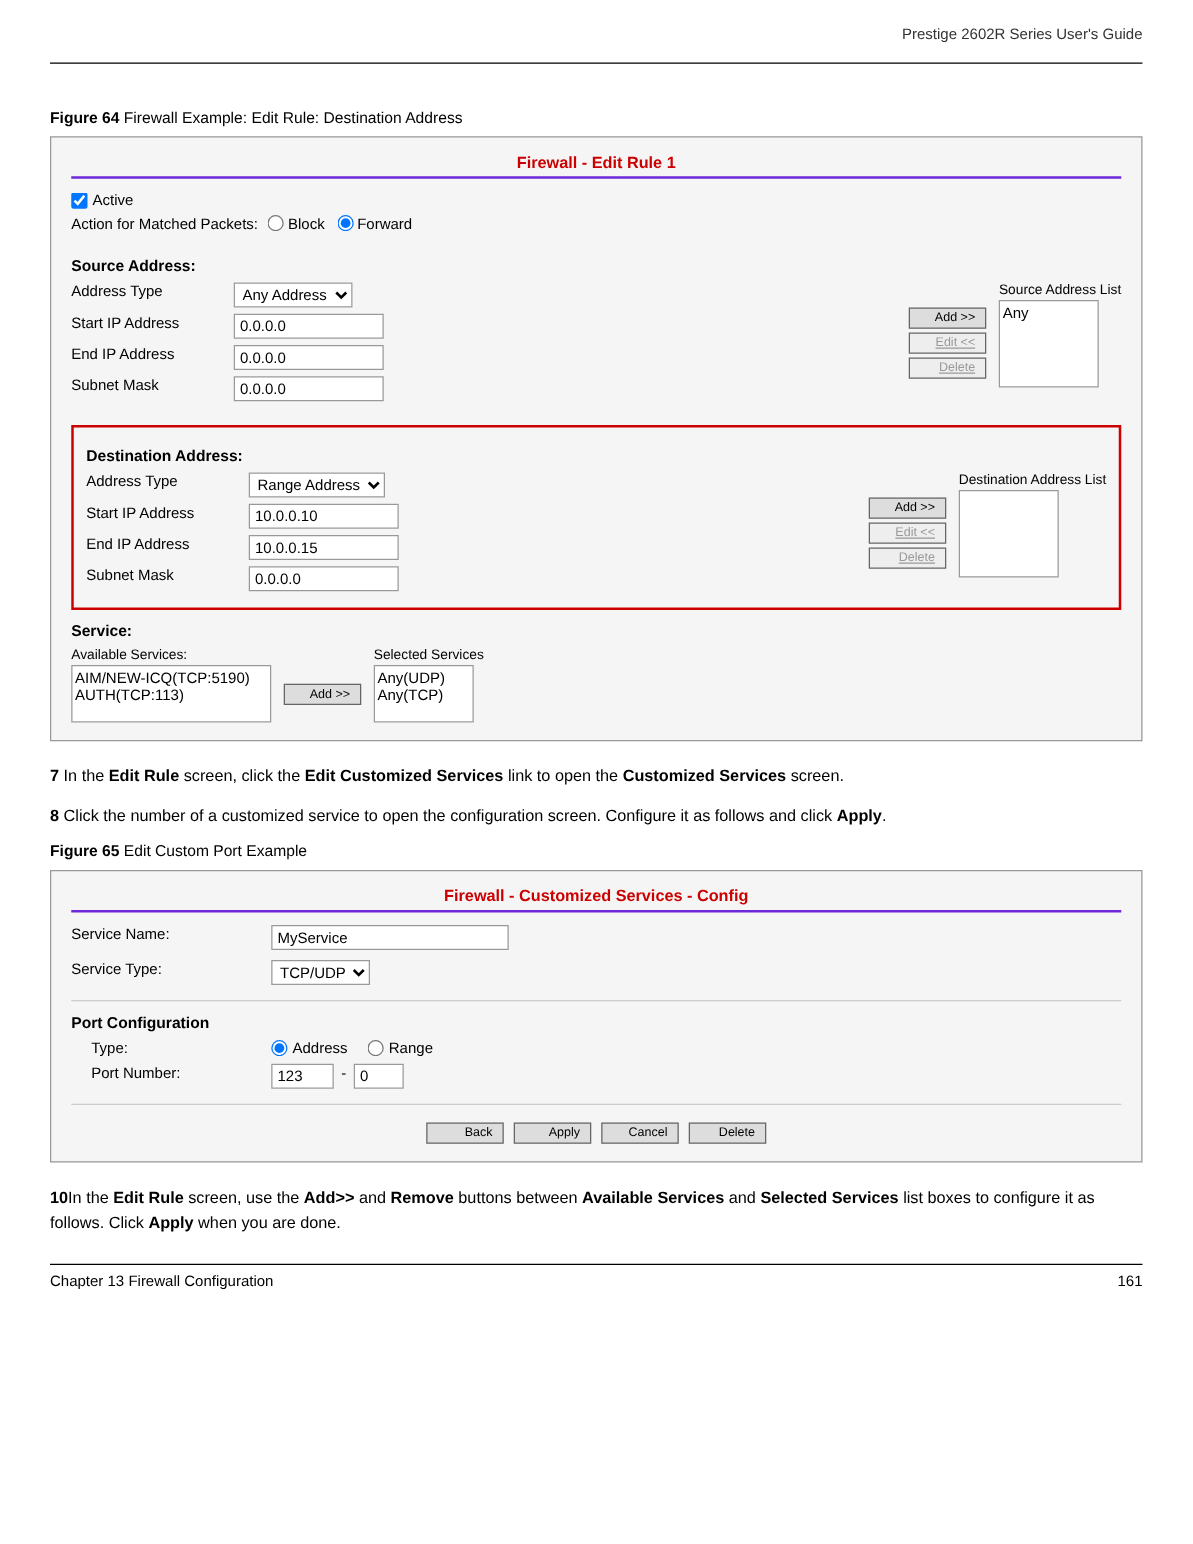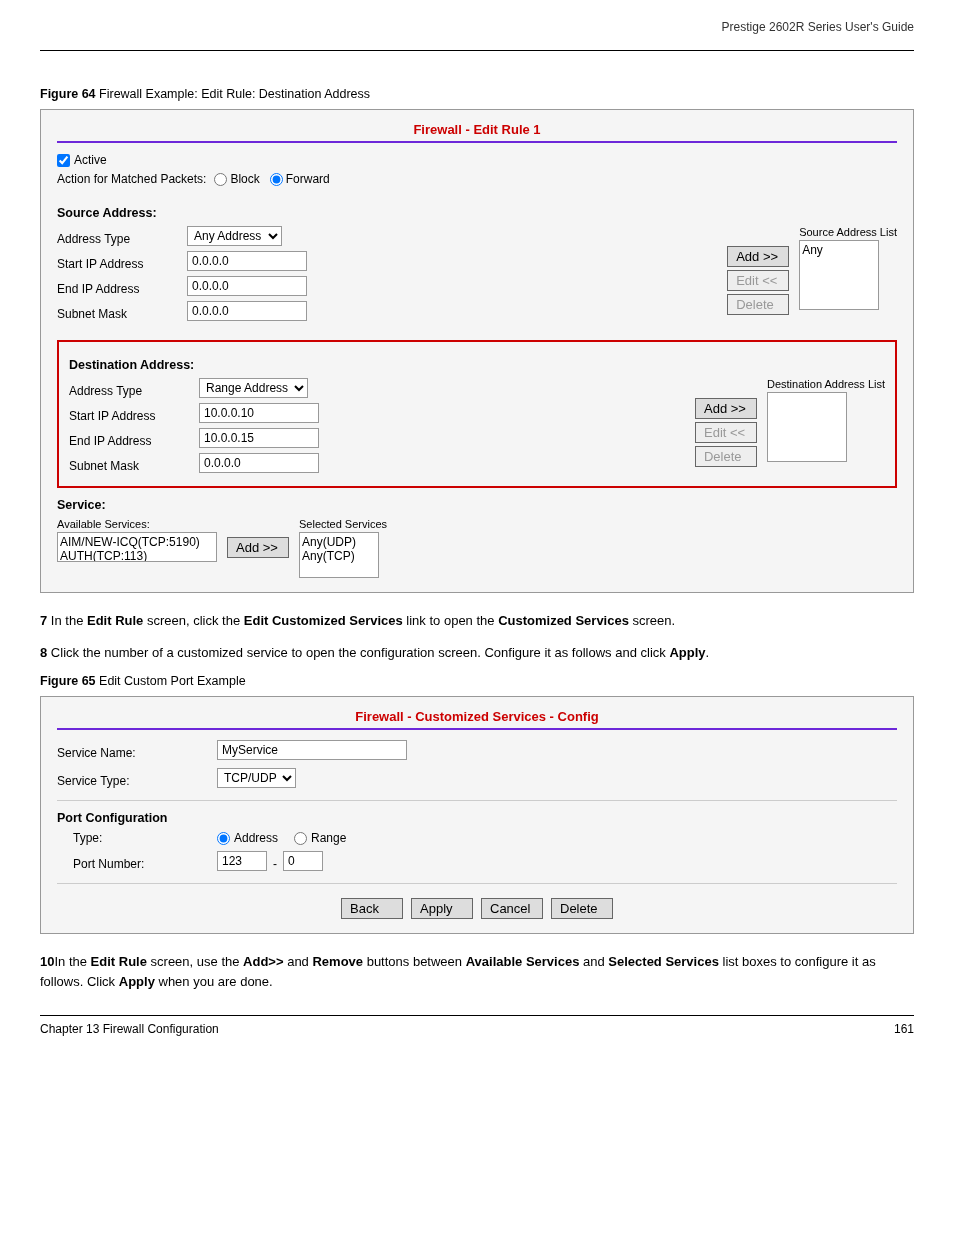--- a/index.html
+++ b/index.html
@@ -48,21 +48,21 @@
       font-weight: bold;
       color: #c00;
       border-bottom: 2px solid #6d28d9;
       margin-bottom: 10px;
       padding-bottom: 4px;
       text-align: center;
     }
 
     .form-row {
       display: flex;
-      align-items: flex-end;
+      align-items: flex-start;
       margin-bottom: 5px;
     }
 
     .form-label {
       width: 130px;
       font-size: 12px;
       color: #000;
     }
 
     .form-label-wide {
@@ -152,46 +152,47 @@
       height: 70px;
       font-size: 12px;
       padding: 2px;
       overflow-y: auto;
     }
 
     .btn {
       border: 1px solid #666;
       background: #ddd;
       padding: 2px 8px;
-      font-size: 13px;
+      font-size: 10px;
       cursor: pointer;
       min-width: 62px;
-      text-align: left;
+      text-align: right;
     }
 
     .btn:disabled {
       color: #999;
       background: #eee;
+      text-decoration: underline;
     }
 
     
     .service-section {
       margin-top: 8px;
     }
 
     .service-inner {
       display: flex;
       align-items: flex-start;
     }
 
     .service-list-box {
       border: 1px solid #999;
       background: #fff;
       width: 160px;
-      height: 30px;
+      height: 46px;
       font-size: 12px;
       padding: 2px;
       overflow-y: auto;
     }
 
     .service-selected-box {
       border: 1px solid #999;
       background: #fff;
       width: 80px;
       height: 46px;

